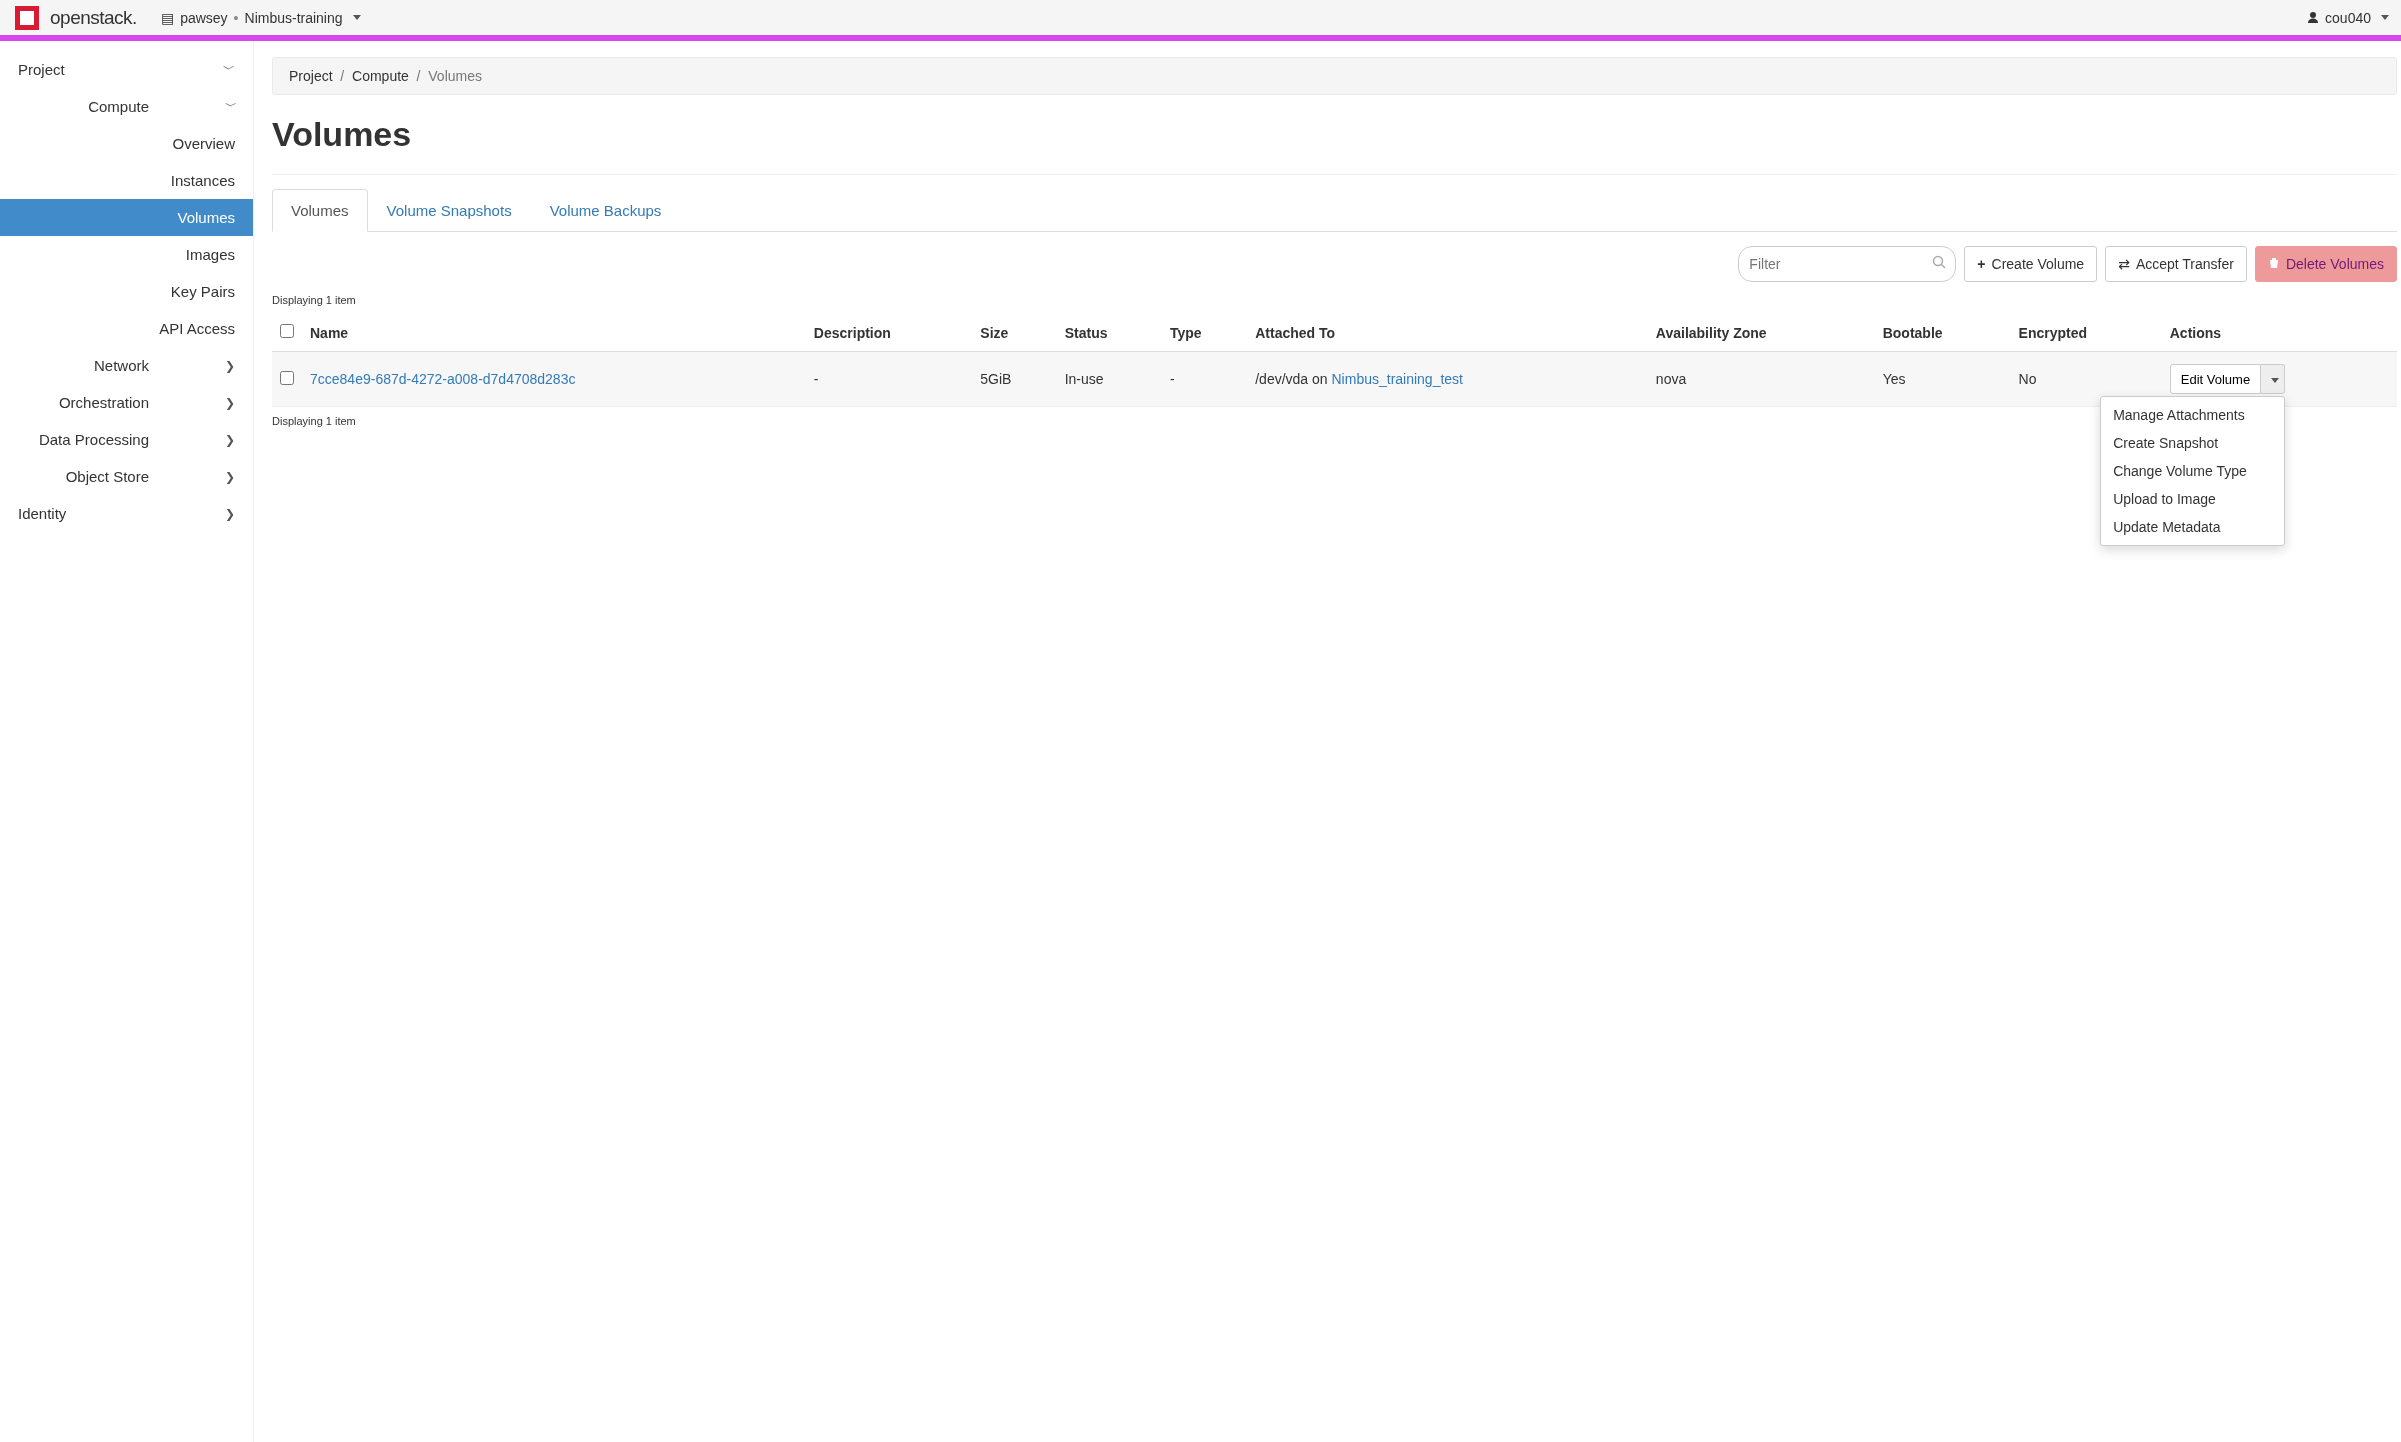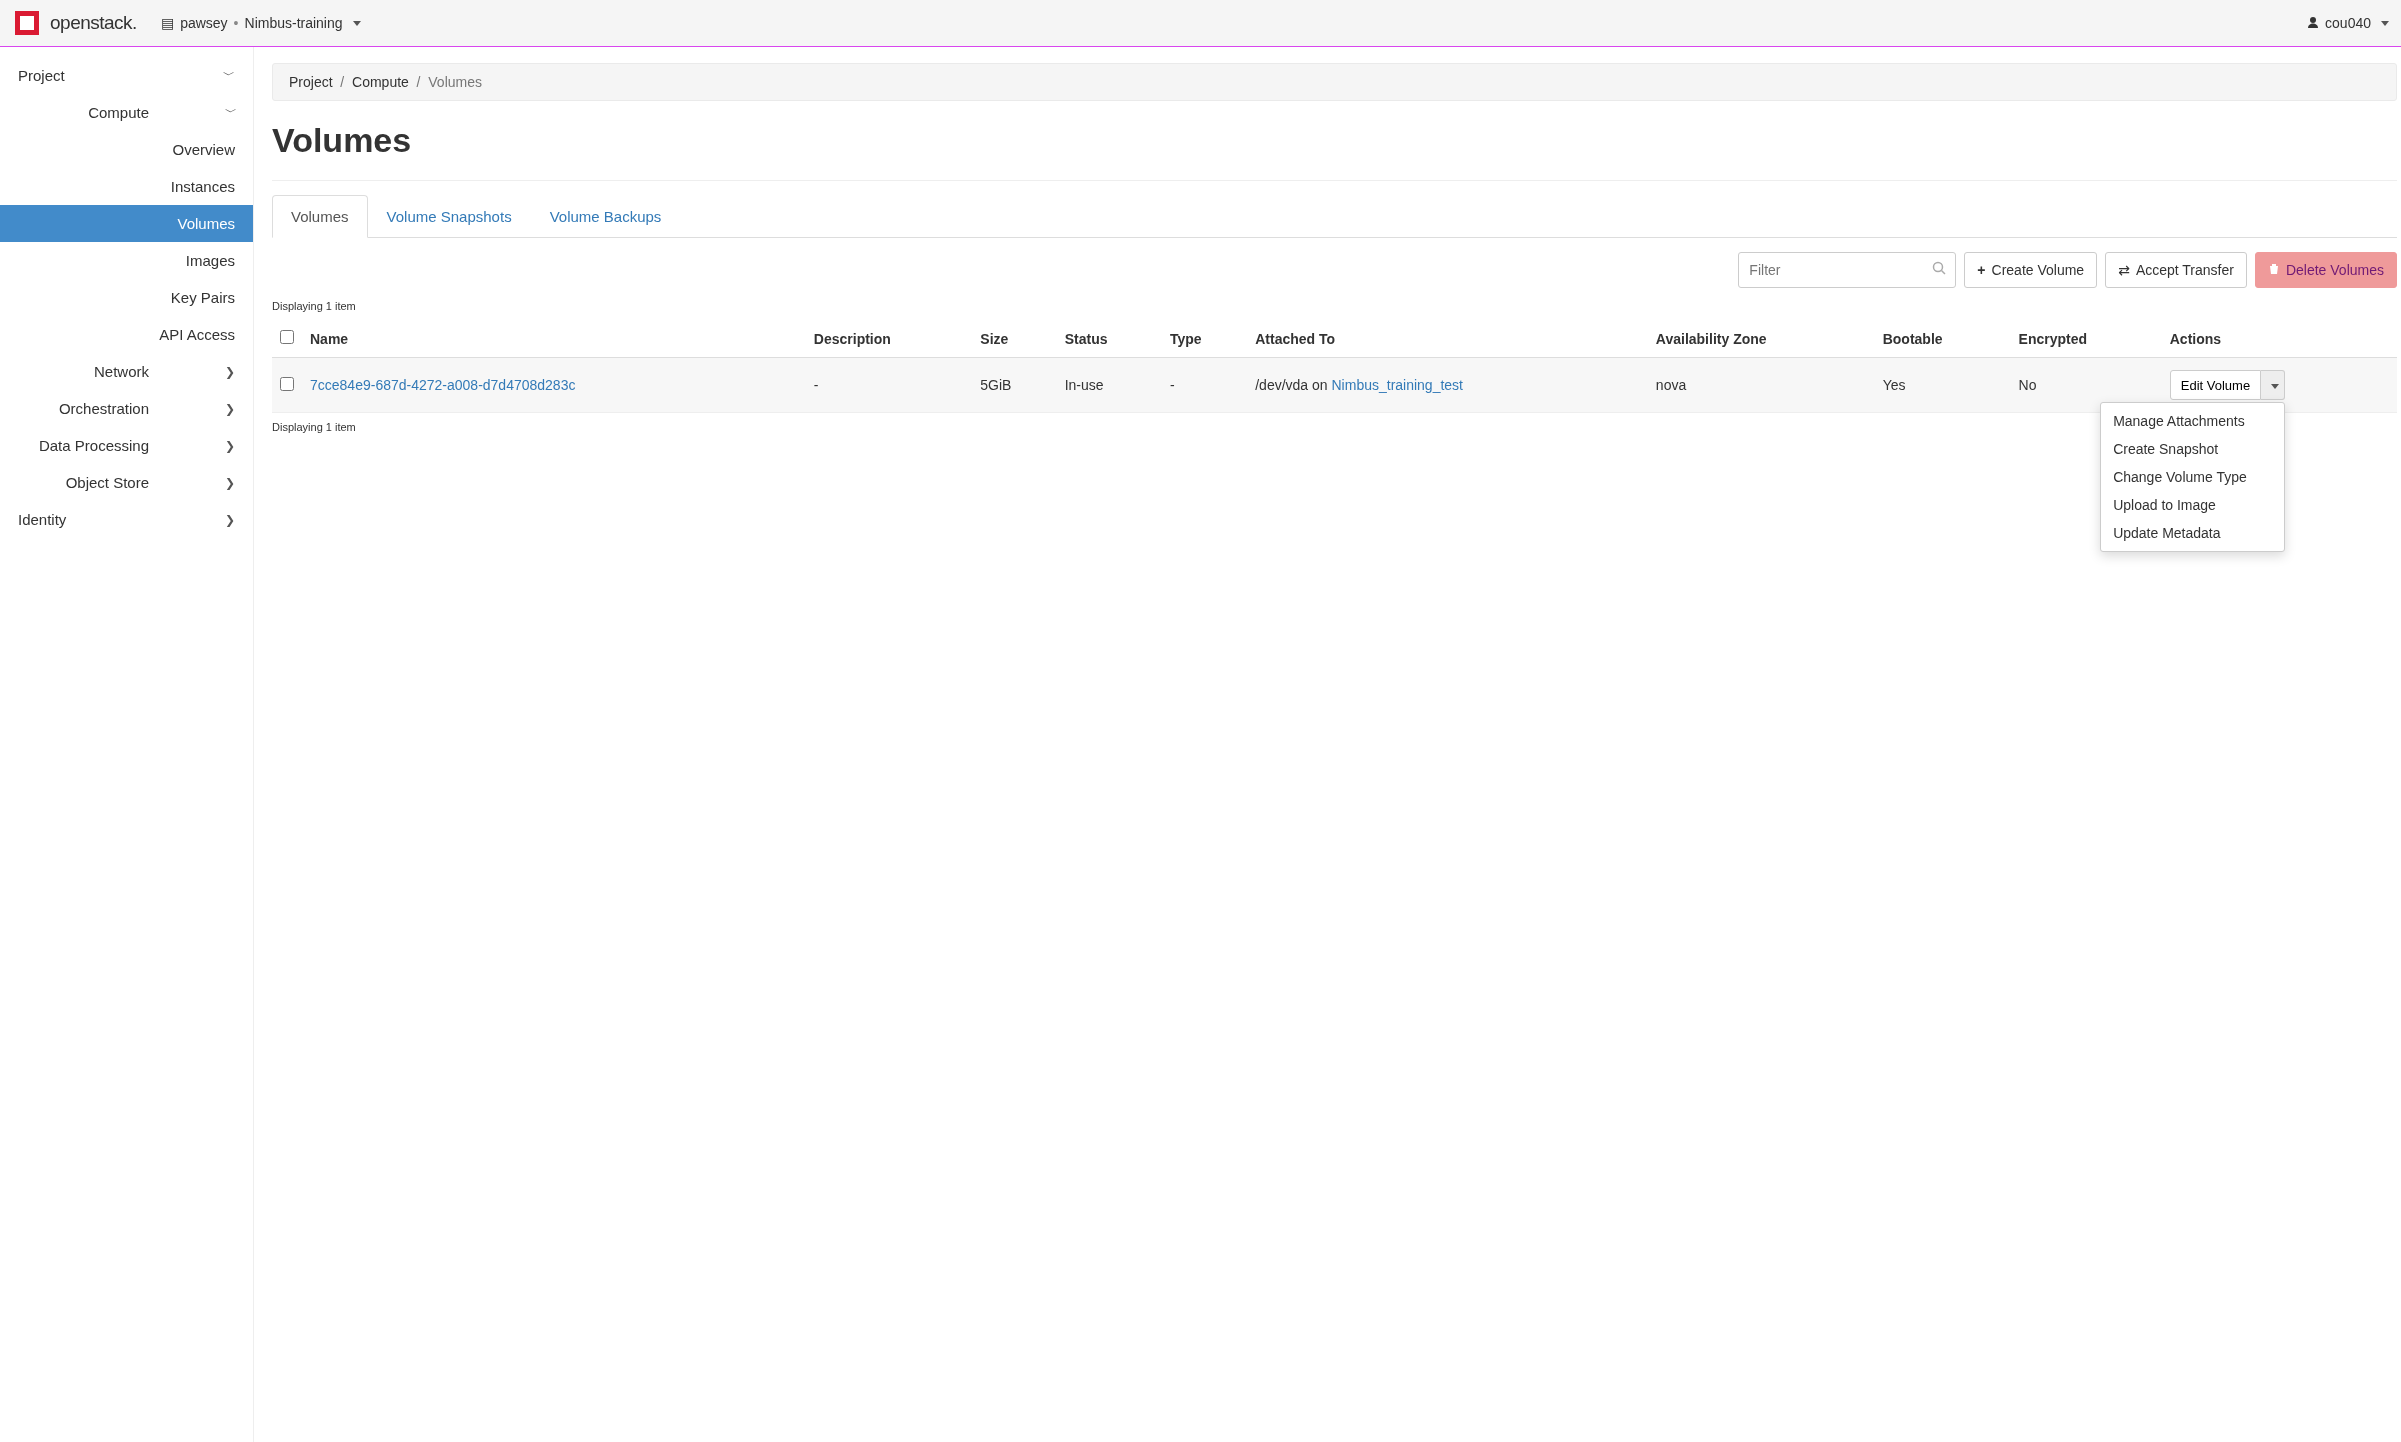--- a/index.html
+++ b/index.html
@@ -3,23 +3,23 @@
   <meta charset="utf-8">
   <style>
     * { box-sizing: border-box; margin: 0; padding: 0; }
     body {
       font-family: -apple-system, BlinkMacSystemFont, "Segoe UI", Helvetica, Arial, sans-serif;
       font-size: 14px;
       color: #333;
       background: #fff;
     }
     .topbar {
-      height: 47px;
+      height: 41px;
       background: #f5f5f5;
-      border-bottom: 1px solid #d946ef;
+      border-bottom: 6px solid #d946ef;
       display: flex;
       align-items: center;
       padding: 0 12px;
     }
     .brand {
       display: flex;
       align-items: center;
       gap: 8px;
       font-size: 19px;
       color: #333;
@@ -146,21 +146,21 @@
       margin-bottom: 12px;
     }
     .search-wrap {
       position: relative;
       width: 218px;
     }
     .search-input {
       width: 100%;
       height: 36px;
       border: 1px solid #ccc;
-      border-radius: 3px;
+      border-radius: 14px;
       padding: 6px 30px 6px 10px;
       font-size: 14px;
     }
     .search-icon {
       position: absolute;
       right: 10px;
       top: 9px;
       color: #aaa;
     }
     .btn {

